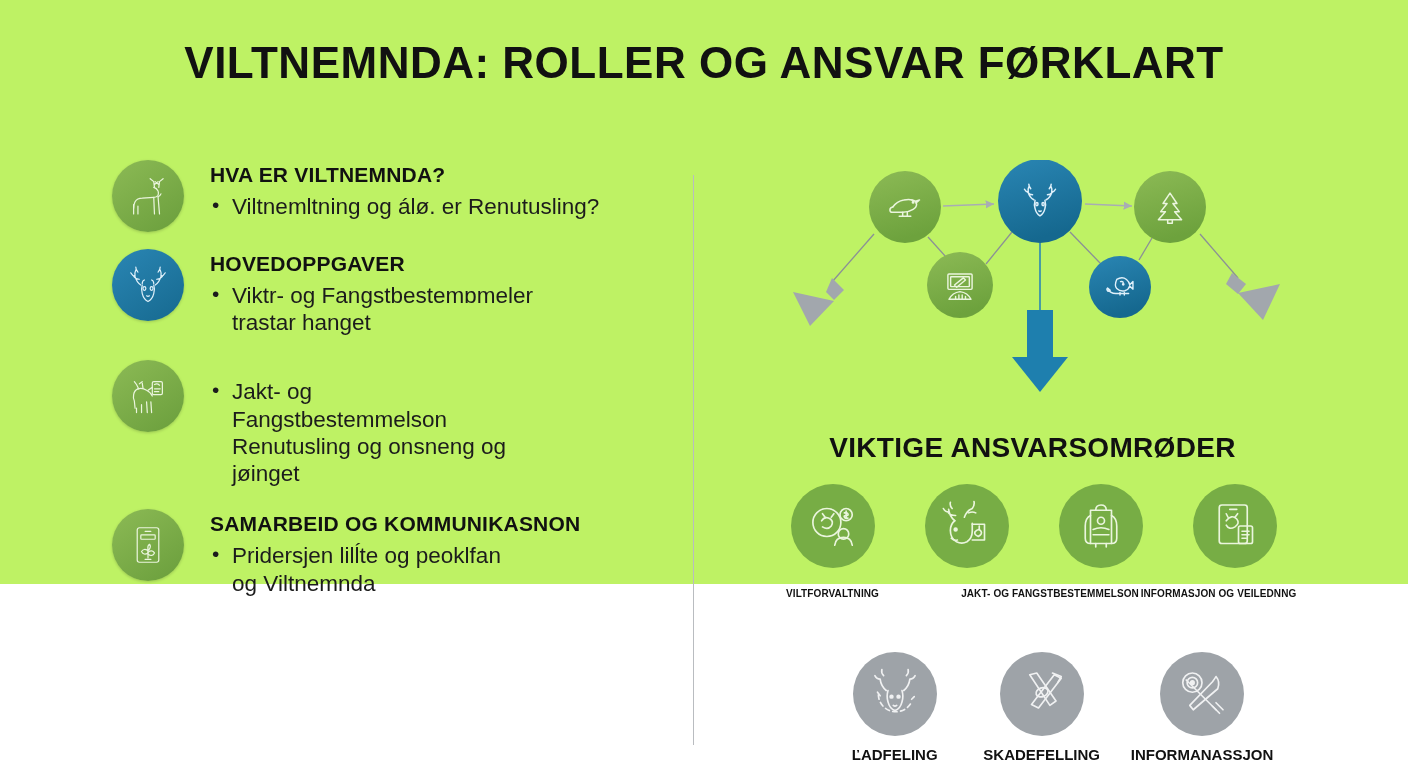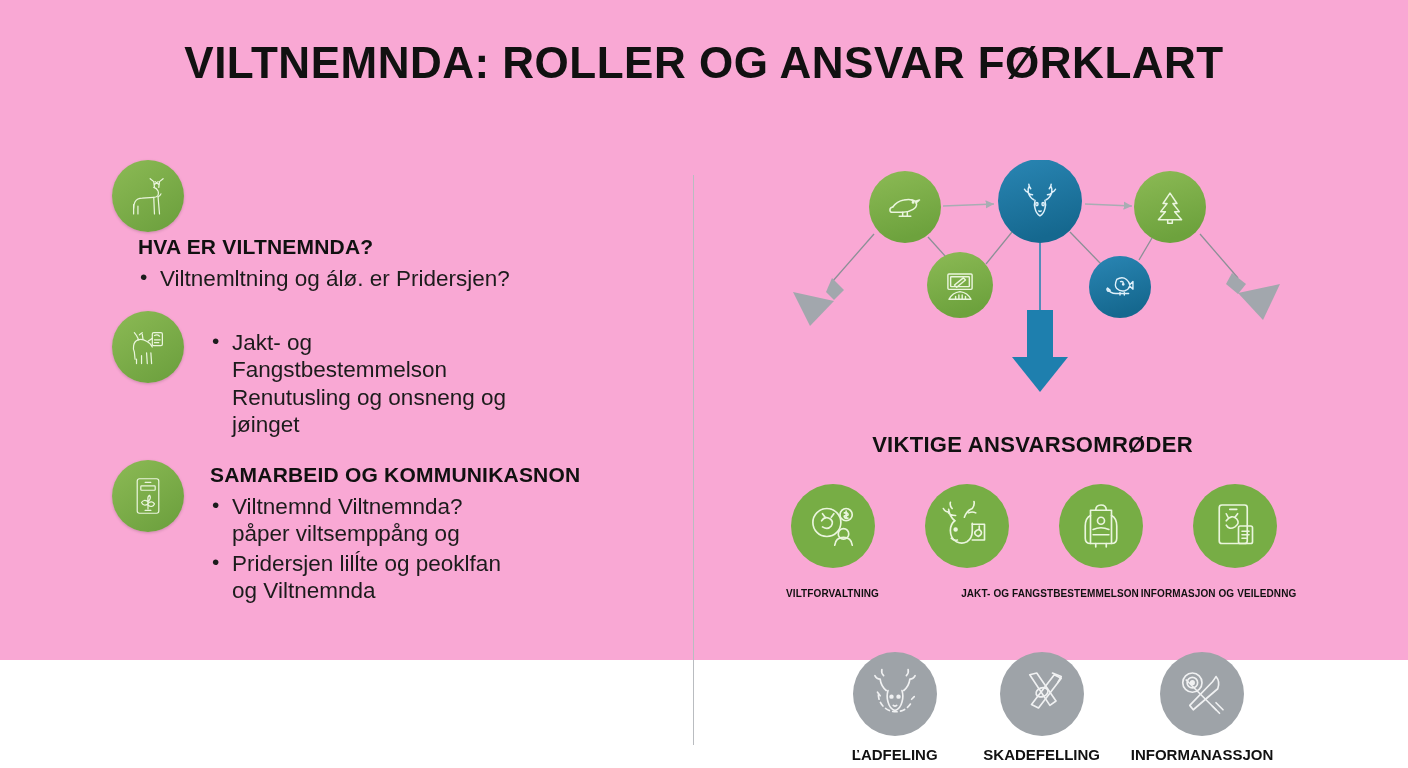--- a/index.html
+++ b/index.html
@@ -3,21 +3,21 @@
 <meta charset="utf-8">
 <style>
   * { box-sizing: border-box; margin: 0; padding: 0; }
   html, body {
     width: 1408px;
     height: 768px;
     background: #ffffff;
     font-family: "Liberation Sans", sans-serif;
     overflow: hidden;
   }
-  .page { position: relative; width: 1408px; height: 660px; background: #f9a8d4; }
+  .page { position: relative; width: 1408px; height: 584px; background: #bef264; }
 
   
   .title {
     position: absolute;
     top: 38px; left: 0; width: 1408px;
     text-align: center;
     font-size: 44px;
     font-weight: bold;
     letter-spacing: 0.5px;
     color: #111111;
@@ -75,21 +75,21 @@
 
   
   .diagram { position: absolute; left: 760px; top: 160px; width: 560px; height: 250px; }
   .diagram svg { display: block; }
 
   
   .resp-title {
     position: absolute;
     left: 760px; top: 432px; width: 545px;
     text-align: center;
-    font-size: 22px;
+    font-size: 28px;
     font-weight: bold;
     color: #111;
     letter-spacing: 0.3px;
   }
 
   .resp-row {
     position: absolute;
     left: 770px; top: 484px;
     width: 528px;
     display: flex;
@@ -145,37 +145,56 @@
 <body>
 
 <div class="page">
 
   <div class="title">VILTNEMNDA: ROLLER OG ANSVAR FØRKLART</div>
 
   <div class="divider"></div>
 
   <div class="left-col">
 
-    <div class="left-item" style="margin-bottom:17px;flex-direction:column;">
+    <div class="left-item" style="margin-bottom:17px;">
       <div class="badge green">
         <svg viewBox="0 0 64 64" fill="none" stroke="#eaf5dd" stroke-width="1.7" stroke-linecap="round" stroke-linejoin="round">
           <path d="M40 12 L41 20 M40 12 L35 8 M41 16 L46 12 M48 12 L47 20 M48 12 L53 8 M47 16 L42 12"></path>
           <path d="M40 20 q4 1 6 5 q1 3 0 6 q-2 3 -6 3 l-16 1 q-7 0 -10 5 q-2 4 -2 9"></path>
           <path d="M12 44 l0 13 M18 46 l0 11 M40 34 l1 23 M46 33 l2 24"></path>
           <path d="M46 33 q3 -1 4 -4"></path>
         </svg>
       </div>
       <div class="left-text">
         <div class="left-heading">HVA ER VILTNEMNDA?</div>
         <ul class="bullets">
-          <li>Viltnemltning og álø. er Pridersjen?</li>
+          <li>Viltnemltning og álø. er Renutusling?</li>
         </ul>
       </div>
     </div>
 
+    <div class="left-item" style="margin-bottom:22px;">
+      <div class="badge blue">
+        <svg viewBox="0 0 64 64" fill="none" stroke="#dff0fa" stroke-width="1.7" stroke-linecap="round" stroke-linejoin="round">
+          <path d="M22 32 q-6 -4 -8 -12 q-1 -5 1 -9 M14 20 q-4 -1 -6 -5 M18 14 q-3 -3 -3 -7 M20 24 q-5 0 -8 -4"></path>
+          <path d="M42 32 q6 -4 8 -12 q1 -5 -1 -9 M50 20 q4 -1 6 -5 M46 14 q3 -3 3 -7 M44 24 q5 0 8 -4"></path>
+          <path d="M24 30 q0 -4 3 -5 M40 30 q0 -4 -3 -5"></path>
+          <path d="M24 32 q-2 6 0 12 q2 8 8 11 q6 -3 8 -11 q2 -6 0 -12"></path>
+          <ellipse cx="27" cy="37" rx="2" ry="2.6"></ellipse>
+          <ellipse cx="37" cy="37" rx="2" ry="2.6"></ellipse>
+          <path d="M30 47 q2 1.5 4 0"></path>
+        </svg>
+      </div>
+      <div class="left-text">
+        <div class="left-heading">HOVEDOPPGAVER</div>
+        <ul class="bullets">
+          <li style="max-width:330px;">Viktr- og Fangstbestemɒmeler trastar hanget</li>
+        </ul>
+      </div>
+    </div>
 
     <div class="left-item" style="margin-bottom:20px;">
       <div class="badge green">
         <svg viewBox="0 0 64 64" fill="none" stroke="#eaf5dd" stroke-width="1.7" stroke-linecap="round" stroke-linejoin="round">
           <path d="M16 16 l3 6 M16 16 l-3 -4 M20 15 l4 -3 M24 14 l1 7"></path>
           <path d="M18 22 q-5 2 -6 8 q-1 5 1 9 l1 10 M16 49 l0 6 M23 44 l0 11 M30 40 l1 15 M36 40 l1 15"></path>
           <path d="M18 22 q6 -2 12 2 q6 3 8 8"></path>
           <rect x="38" y="12" width="14" height="18" rx="2"></rect>
           <path d="M41 16 q4 -2 7 1 M41 22 l8 0 M41 26 l6 0"></path>
           <path d="M38 20 l-6 4"></path>
@@ -197,21 +216,20 @@
           <path d="M32 50 l0 -12"></path>
           <path d="M32 40 q-6 -4 -9 1 q3 6 9 2"></path>
           <path d="M32 42 q6 -4 9 1 q-3 6 -9 2"></path>
           <path d="M32 38 q-1 -5 2 -7 q3 3 -1 8"></path>
           <path d="M28 52 l8 0"></path>
         </svg>
       </div>
       <div class="left-text">
         <div class="left-heading">SAMARBEID OG KOMMUNIKASNON</div>
         <ul class="bullets">
-          <li style="max-width:300px;">Viltnemnd Viltnemnda? påper viltsemppång og</li>
           <li style="max-width:320px;">Pridersjen lilĺte og peoklfan og Viltnemnda</li>
         </ul>
       </div>
     </div>
 
   </div>
 
   <div class="diagram">
     <svg width="560" height="250" viewBox="0 0 560 250">
       <defs>

